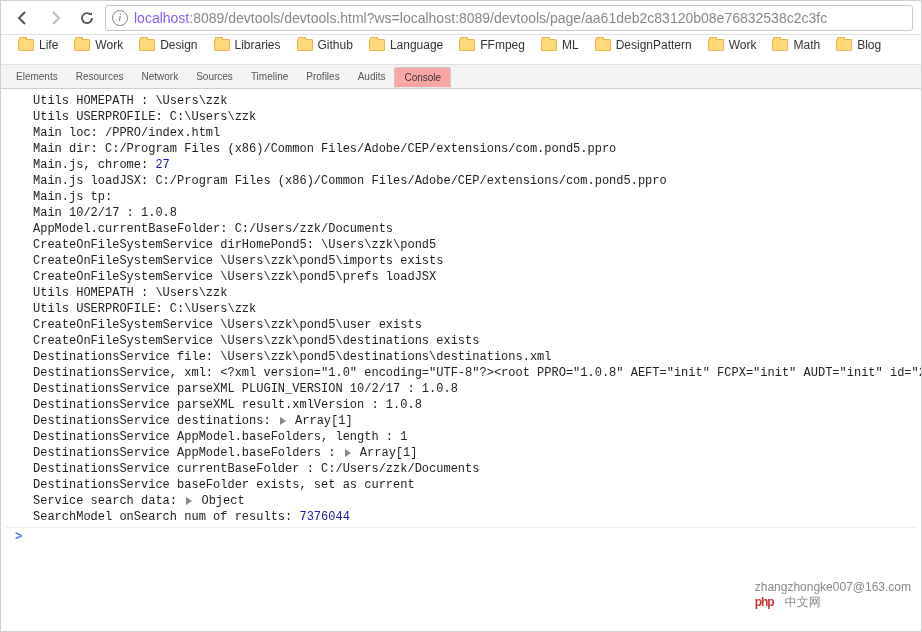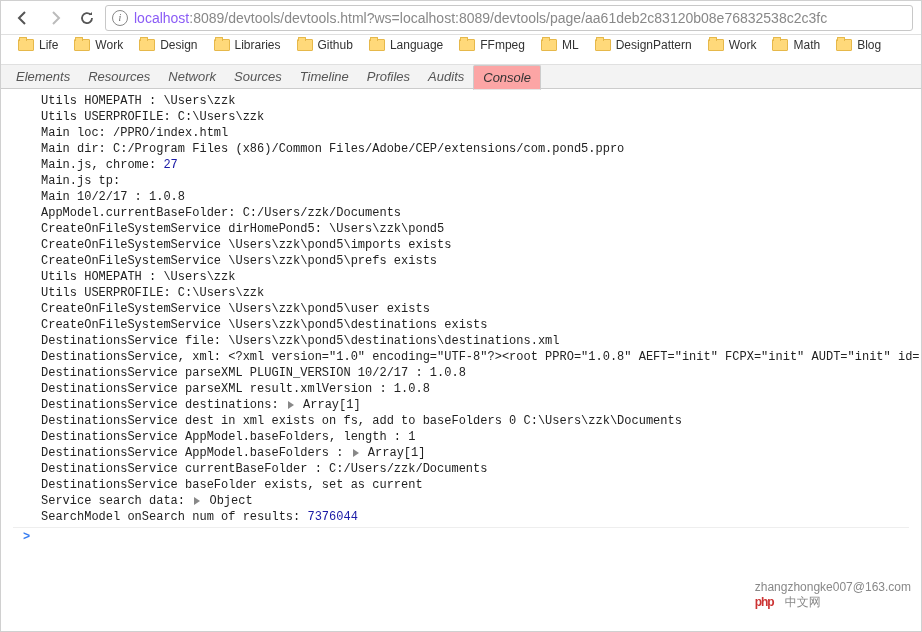--- a/index.html
+++ b/index.html
@@ -103,39 +103,38 @@
     display: flex;
     align-items: center;
     height: 24px;
     border-bottom: 1px solid #ccc;
     background: #f3f3f3;
     padding: 0 6px;
     gap: 0;
   }
   .devtab {
     padding: 4px 9px;
-    font-size: 13px;
+    font-size: 10px;
     color: #555;
     cursor: pointer;
-    font-style: italic;
   }
   .devtab.active {
     background: #fca5a5;
     border: 1px solid #ccc;
     border-bottom: 1px solid #e6e6e6;
     border-radius: 2px 2px 0 0;
     color: #333;
     margin-bottom: -1px;
   }
   .console {
     font-family: Consolas, "Courier New", monospace;
     font-size: 12px;
     line-height: 16px;
     color: #222;
-    padding: 4px 12px;
+    padding: 4px 4px;
     height: calc(100% - 88px - 20px);
     overflow: hidden;
     position: relative;
   }
   .log-line {
     padding: 0 4px 0 28px;
     white-space: nowrap;
   }
   .blue-val { color: #1a1aa6; text-align: center; }
   .expand-tri {
@@ -262,36 +261,36 @@
     <div class="devtab">Audits</div>
     <div class="devtab active">Console</div>
   </div>
 
 <div class="console" id="console">
     <div class="log-line"><span>Utils HOMEPATH : \Users\zzk</span></div>
     <div class="log-line"><span>Utils USERPROFILE: C:\Users\zzk</span></div>
     <div class="log-line"><span>Main loc: /PPRO/index.html</span></div>
     <div class="log-line"><span>Main dir: C:/Program Files (x86)/Common Files/Adobe/CEP/extensions/com.pond5.ppro</span></div>
     <div class="log-line"><span>Main.js, chrome: </span><span class="blue-val"> 27</span></div>
+    <div class="log-line"><span>Main.js loadJSX: C:/Program Files (x86)/Common Files/Adobe/CEP/extensions/com.pond5.ppro</span></div>
     <div class="log-line"><span>Main.js tp:</span></div>
     <div class="log-line"><span>Main 10/2/17 :  1.0.8</span></div>
     <div class="log-line"><span>AppModel.currentBaseFolder:  C:/Users/zzk/Documents</span></div>
     <div class="log-line"><span>CreateOnFileSystemService dirHomePond5:  \Users\zzk\pond5</span></div>
     <div class="log-line"><span>CreateOnFileSystemService \Users\zzk\pond5\imports exists</span></div>
-    <div class="log-line"><span>CreateOnFileSystemService \Users\zzk\pond5\prefs exists</span></div>
+    <div class="log-line"><span>CreateOnFileSystemService \Users\zzk\pond5\prefs loadJSX</span></div>
     <div class="log-line"><span>Utils HOMEPATH : \Users\zzk</span></div>
     <div class="log-line"><span>Utils USERPROFILE: C:\Users\zzk</span></div>
     <div class="log-line"><span>CreateOnFileSystemService \Users\zzk\pond5\user exists</span></div>
     <div class="log-line"><span>CreateOnFileSystemService \Users\zzk\pond5\destinations exists</span></div>
     <div class="log-line"><span>DestinationsService file:  \Users\zzk\pond5\destinations\destinations.xml</span></div>
     <div class="log-line"><span>DestinationsService, xml: &lt;?xml version="1.0" encoding="UTF-8"?&gt;&lt;root PPRO="1.0.8" AEFT="init" FCPX="init" AUDT="init" id="276e3424-f…</span></div>
     <div class="log-line"><span>DestinationsService parseXML PLUGIN_VERSION 10/2/17 :  1.0.8</span></div>
     <div class="log-line"><span>DestinationsService parseXML result.xmlVersion :  1.0.8</span></div>
     <div class="log-line"><span>DestinationsService destinations: </span><span class="expand-tri"></span><span> Array[1]</span></div>
-    <div class="log-line"><span>DestinationsService dest in xml exists on fs, add to baseFolders 0 C:\Users\zzk\Documents</span></div>
     <div class="log-line"><span>DestinationsService AppModel.baseFolders, length :  1</span></div>
     <div class="log-line"><span>DestinationsService AppModel.baseFolders : </span><span class="expand-tri"></span><span> Array[1]</span></div>
     <div class="log-line"><span>DestinationsService currentBaseFolder :  C:/Users/zzk/Documents</span></div>
     <div class="log-line"><span>DestinationsService baseFolder exists, set as current</span></div>
     <div class="log-line"><span>Service search data: </span><span class="expand-tri"></span><span> Object</span></div>
     <div class="log-line"><span>SearchModel onSearch num of results: </span><span class="blue-val"> 7376044</span></div>
     <div class="prompt-line">
       <span class="prompt-icon">&gt;</span>
       <input class="prompt-input" style="">
     </div>

